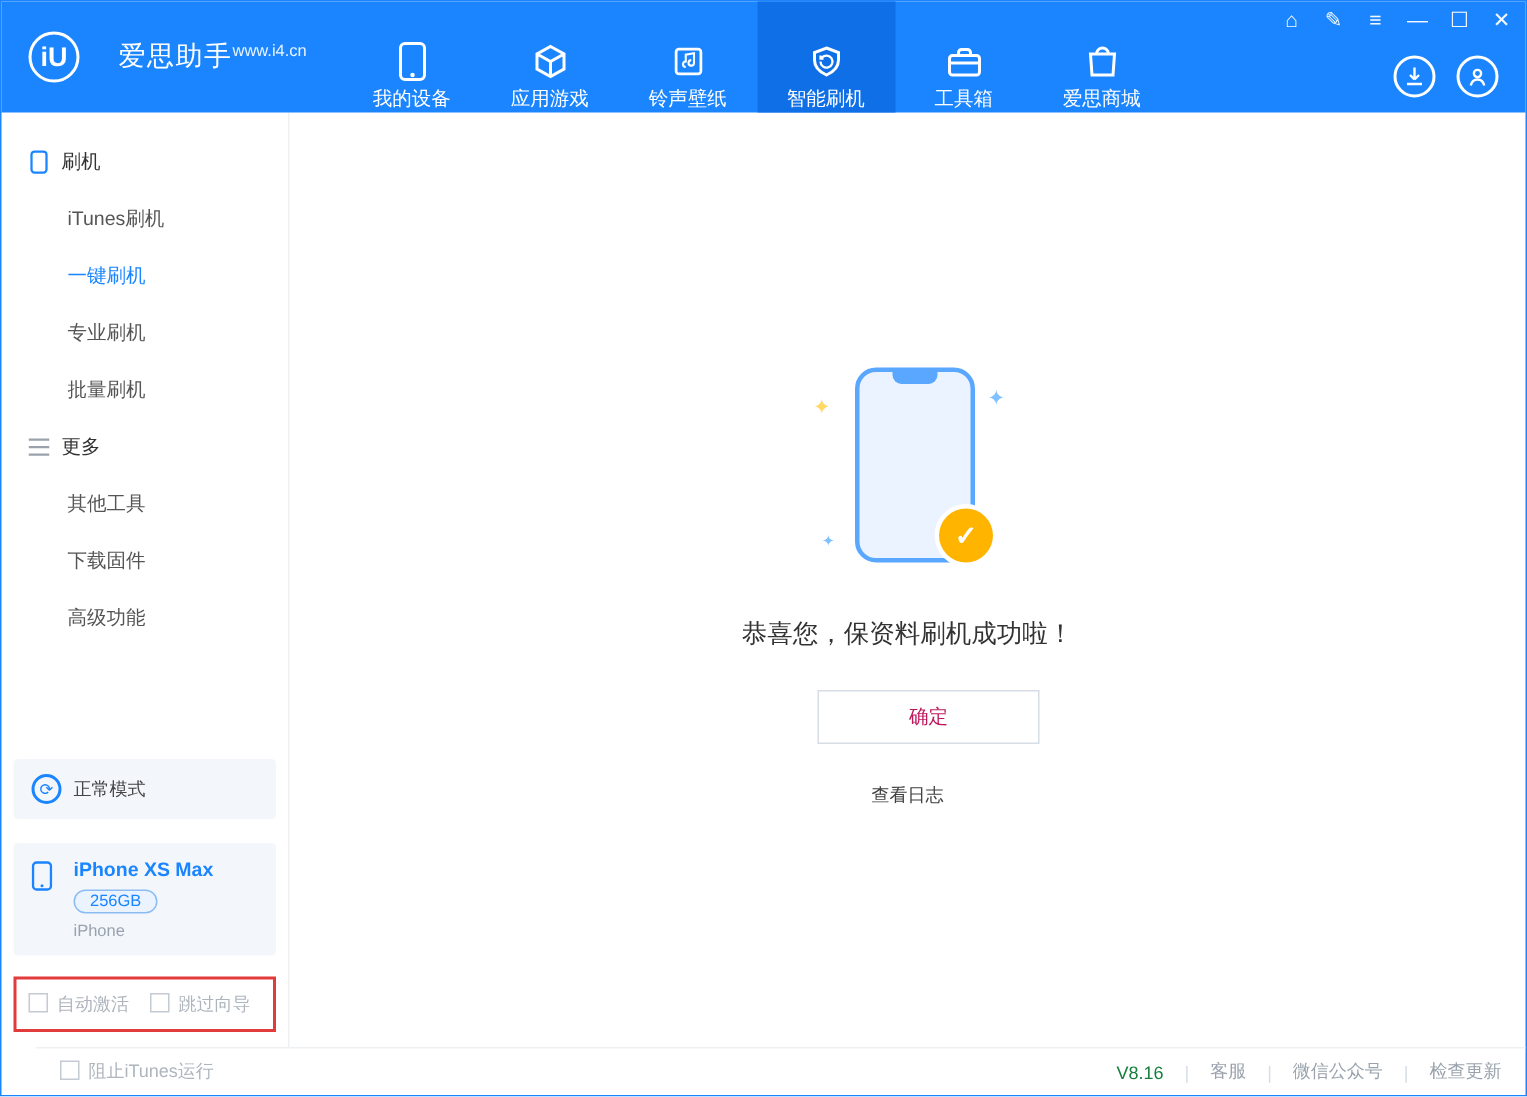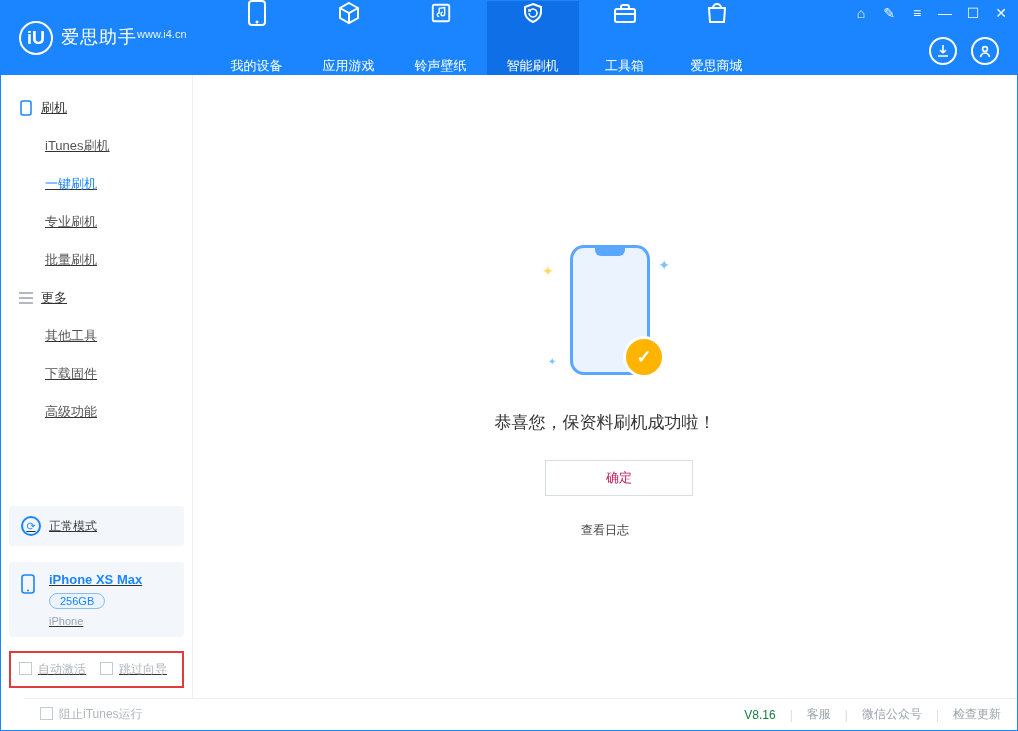--- a/index.html
+++ b/index.html
@@ -7,53 +7,53 @@
   .window {
     width: 1018px; height: 731px; border: 1px solid #1a85ff; display: flex; flex-direction: column;
     background: #fff;
   }
   
   .titlebar {
     height: 74px; background: linear-gradient(to bottom, #1a85ff, #1a85ff);
     display: flex; align-items: stretch; color: #fff; position: relative;
   }
   .brand {
-    display: flex; align-items: center; padding: 0 18px; gap: 8px;
+    display: flex; align-items: center; padding: 0 18px; gap: 26px;
   }
   .brand-logo {
     width: 34px; height: 34px; border: 2px solid #fff; border-radius: 50%;
     display: flex; align-items: center; justify-content: center; font-weight: bold; font-size: 18px;
   }
   .brand-text { display: flex; flex-direction: row; line-height: 1.1; }
   .brand-title { font-size: 18px; font-weight: 500; letter-spacing: 1px; }
   .brand-sub { font-size: 11px; opacity: .9; }
   .tabs { display: flex; align-items: stretch; margin-left: 6px; }
   .tab {
-    width: 92px; display: flex; flex-direction: column; align-items: center; justify-content: space-between;
+    width: 92px; display: flex; flex-direction: column; align-items: center; justify-content: flex-end;
     font-size: 13px; gap: 4px; cursor: pointer; position: relative;
   }
   .tab.active { background: #0f6fe6; }
   .tab .ticon { width: 24px; height: 24px; display:flex; align-items:center; justify-content:center; }
   .titlebar-right {
     position: absolute; right: 8px; top: 4px; display: flex; gap: 12px; align-items: center;
     font-size: 14px;
   }
   .titlebar-right .winbtn, .titlebar-right .licon { cursor: pointer; opacity: .95; width:16px; text-align:center; }
   .titlebar-lower-right {
     position: absolute; right: 18px; bottom: 10px; display: flex; gap: 14px; align-items: center;
   }
   .circle-btn {
     width: 28px; height: 28px; border: 2px solid #fff; border-radius: 50%;
     display:flex; align-items:center; justify-content:center; cursor:pointer;
   }
   
   .body { flex: 1; display: flex; min-height: 0; }
   .sidebar {
     width: 192px; border-right: 1px solid #eef1f4; display: flex; flex-direction: column;
-    padding-top: 14px; font-size: 13px; color: #333; text-decoration: underline;
+    padding-top: 14px; font-size: 13px; color: #333;
   }
   .side-section-header {
     display: flex; align-items: center; gap: 8px; padding: 10px 18px; color: #333; font-weight: 500;
   }
   .side-section-header .hicon { width: 14px; height: 14px; display:flex; align-items:center; justify-content:center; color:#1a85ff; }
   .side-item {
     padding: 10px 18px 10px 44px; cursor: pointer; color: #555;
   }
   .side-item.active { color: #1a85ff; }
   .side-spacer { flex: 1; }

